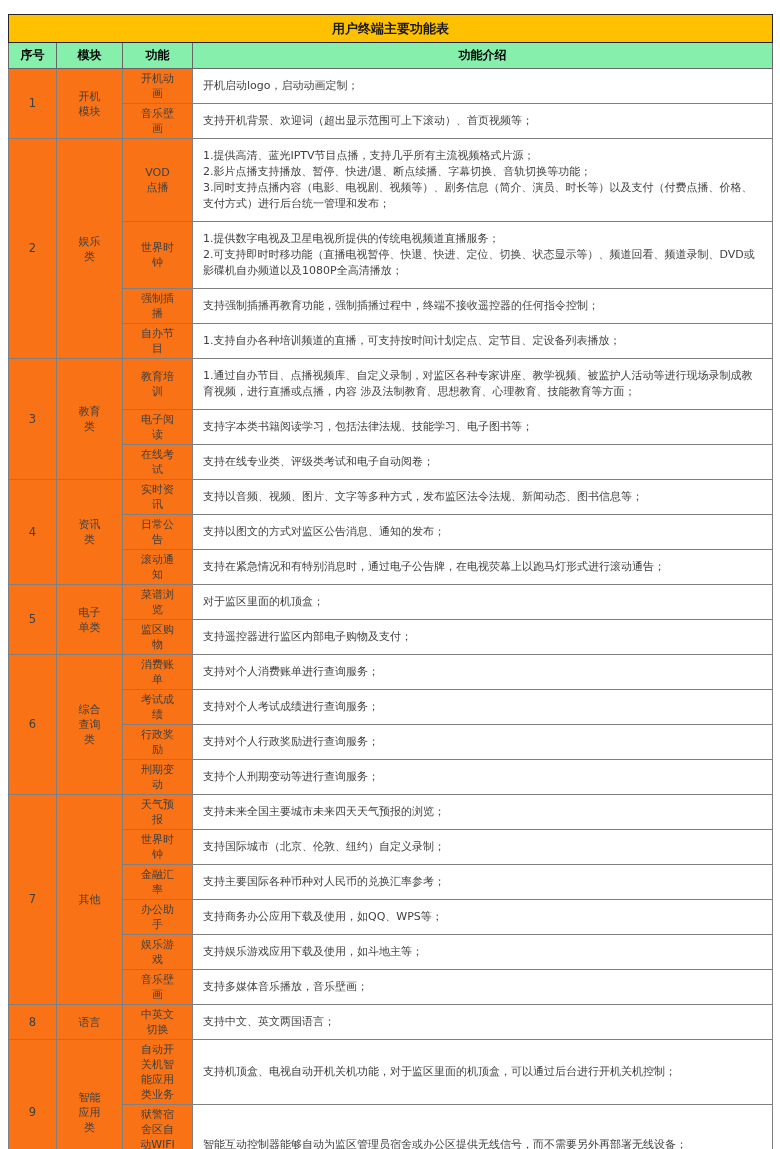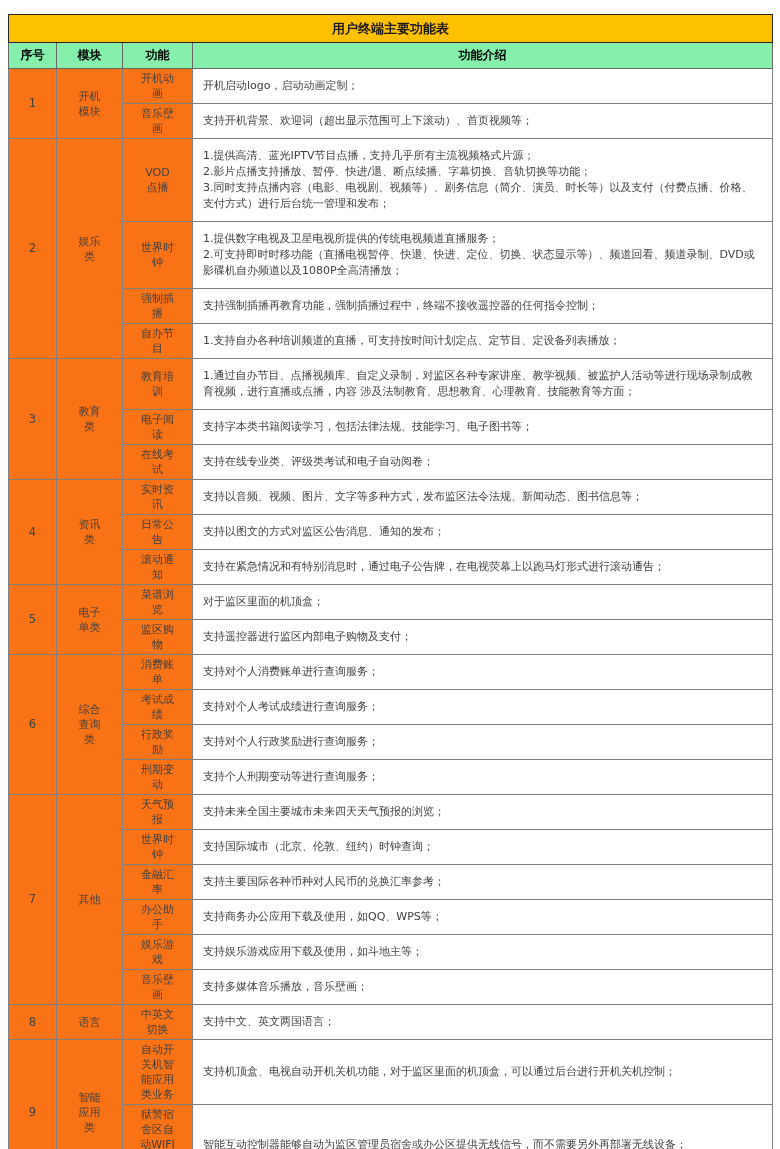--- a/index.html
+++ b/index.html
@@ -180,21 +180,21 @@
           <td class="c-desc">支持个人刑期变动等进行查询服务；</td>
         </tr>
         <tr>
           <td class="c-no" rowspan="6">7</td>
           <td class="c-module" rowspan="6">其他</td>
           <td class="c-func">天气预报</td>
           <td class="c-desc">支持未来全国主要城市未来四天天气预报的浏览；</td>
         </tr>
         <tr>
           <td class="c-func">世界时钟</td>
-          <td class="c-desc">支持国际城市（北京、伦敦、纽约）时钟查询；</td>
+          <td class="c-desc">支持国际城市（北京、伦敦、纽约）自定义录制；</td>
         </tr>
         <tr>
           <td class="c-func">金融汇率</td>
           <td class="c-desc">支持主要国际各种币种对人民币的兑换汇率参考；</td>
         </tr>
         <tr>
           <td class="c-func">办公助手</td>
           <td class="c-desc">支持商务办公应用下载及使用，如QQ、WPS等；</td>
         </tr>
         <tr>

